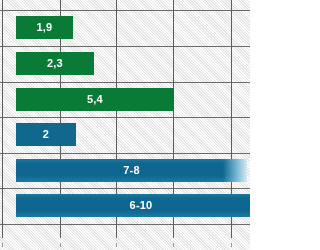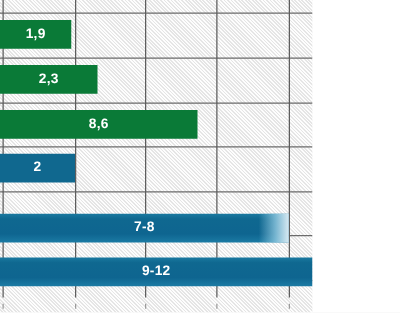--- a/index.html
+++ b/index.html
@@ -61,21 +61,21 @@
   }
 
   
   .band {
     position: absolute;
     left: 0;
     height: 35px;
   }
   .bar {
     position: absolute;
-    left: 0;
+    left: 16px;
     top: 6px;
     height: 23px;
     display: flex;
     align-items: center;
     justify-content: center;
     box-sizing: border-box;
   }
   .bar-label {
     color: #ffffff;
     font-size: 11px;
@@ -89,21 +89,20 @@
   }
   .bar.blue {
     background: #10688f;
   }
   .bar.blue-wide {
     background: linear-gradient(to bottom,
         #1a79a0 0%,
         #0f6890 18%,
         #0e6590 70%,
         #1b7ba4 100%);
-    margin-top: 12px;
   }
   
   .bar.fade::after {
     content: "";
     position: absolute;
     right: 0; top: 0;
     width: 24px;
     height: 100%;
     background: linear-gradient(to right,
         rgba(16,104,143,0) 0%,
@@ -146,35 +145,35 @@
   </div>
 
   <div class="band" style="top:46px">
     <div class="bar green" style="width:78px">
       <span class="bar-label">2,3</span>
     </div>
   </div>
 
   <div class="band" style="top:82px">
     <div class="bar green" style="width:158px">
-      <span class="bar-label">8,6</span>
+      <span class="bar-label">5,4</span>
     </div>
   </div>
 
   <div class="band" style="top:117px">
     <div class="bar blue" style="width:60px">
       <span class="bar-label">2</span>
     </div>
   </div>
 
   <div class="band" style="top:153px">
     <div class="bar blue-wide fade" style="width:231px">
       <span class="bar-label">7-8</span>
     </div>
   </div>
 
   <div class="band" style="top:188px">
     <div class="bar blue-wide" style="width:250px">
-      <span class="bar-label">9-12</span>
+      <span class="bar-label">6-10</span>
     </div>
   </div>
 
 </div>
 
 </body></html>

